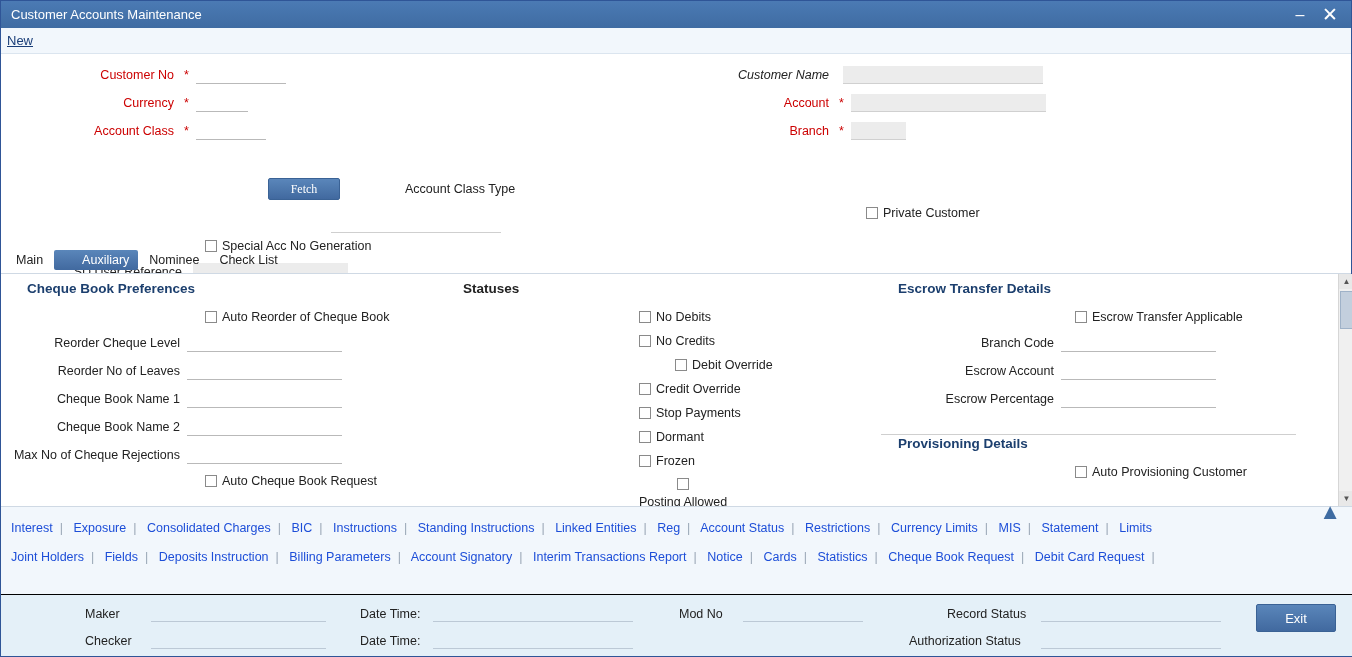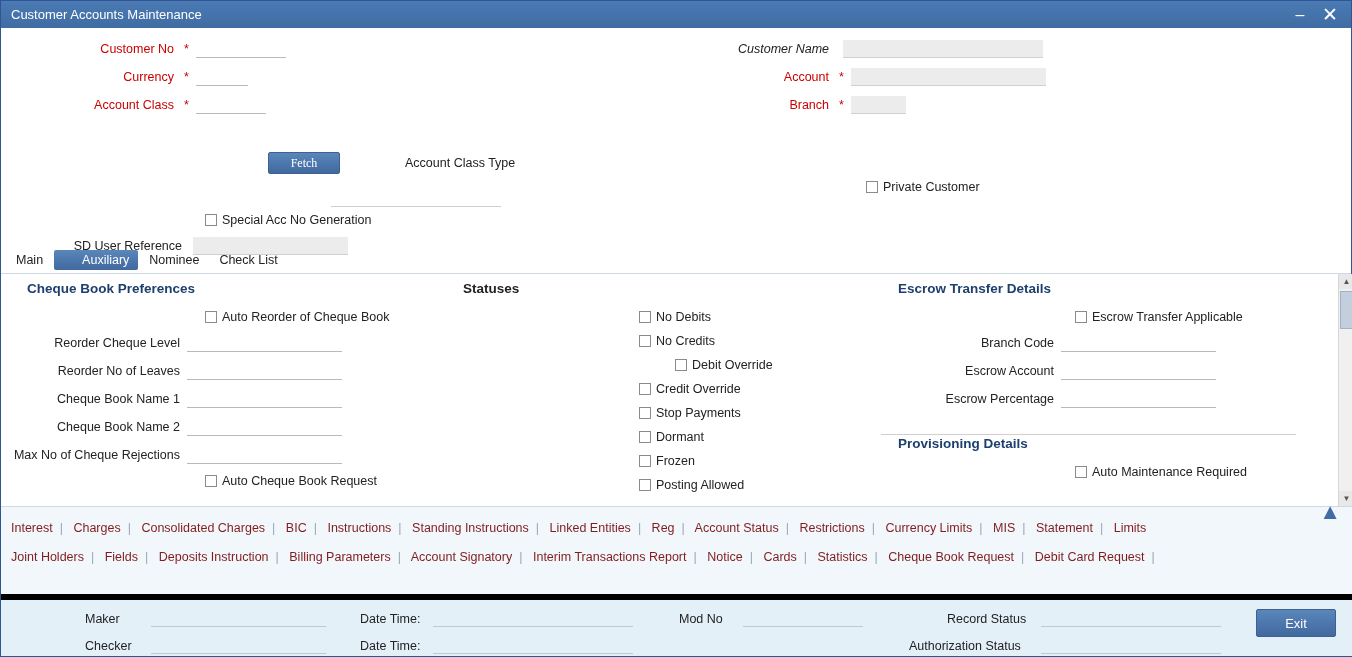--- a/index.html
+++ b/index.html
@@ -163,36 +163,36 @@
   .linkbar {
     position: absolute;
     left: 0; top: 505px;
     width: 1352px; height: 88px;
     background: #f2f7fc;
     border-top: 1px solid #cfd9e4;
     padding: 7px 10px 0 10px;
     line-height: 29px;
     font-size: 12.5px;
   }
-  .lnk { color: #7f1d1d; cursor: pointer; }
+  .lnk { color: #1d4ed8; cursor: pointer; }
   .sep { color: #9aa7b6; padding: 0 7px; }
   .collapse-arrow {
     position: absolute;
     right: 10px; top: 500px;
     color: #3f6ca2;
     font-size: 22px;
     line-height: 1;
   }
   
   .footer {
     position: absolute;
     left: 0; bottom: 0;
     width: 1352px; height: 62px;
     background: #e4f0f8;
-    border-top: 6px solid #000000;
+    border-top: 1px solid #000000;
   }
   .f-lbl { position: absolute; font-size: 12.5px; color: #222; }
   .f-inp {
     position: absolute;
     border: none;
     border-bottom: 1px solid #bcc9d6;
     background: #e4f0f8;
     height: 17px;
     font-size: 12.5px;
     font-family: "Liberation Sans", sans-serif;
@@ -215,20 +215,23 @@
 <body>
 
 <div class="app">
 
   <div class="titlebar">
     <div class="title">Customer Accounts Maintenance</div>
     <div class="win-btn">–</div>
     <div class="win-btn close">✕</div>
   </div>
 
+  <div class="menubar">
+    <span class="new">New</span>
+  </div>
 
   <div class="header-form">
 
     <div class="fld" style="left:60px; top:12px;">
       <span class="lbl req" style="width:120px;">Customer No</span>
         <span class="req-star">*</span>
       <input class="inp" style="width: 90px; margin-left: 7px;" value="">
     </div>
 
     <div class="fld" style="left:60px; top:40px;">
@@ -347,21 +350,21 @@
       <span>Stop Payments</span>
     </label>
     <label class="chk" style="position:absolute; left:638px; top:156px;">
       <span class="box"></span>
       <span>Dormant</span>
     </label>
     <label class="chk" style="position:absolute; left:638px; top:180px;">
       <span class="box"></span>
       <span>Frozen</span>
     </label>
-    <label class="chk" style="position:absolute; left:638px; top:204px;">
+    <label class="chk" style="position:absolute; left:638px; top:204px;flex-direction:column;">
       <span class="box"></span>
       <span>Posting Allowed</span>
     </label>
 
     <div class="sec-title" style="left:897px; top:7px;">Escrow Transfer Details</div>
 
     <label class="chk" style="position:absolute; left:1074px; top:36px;">
       <span class="box"></span>
       <span>Escrow Transfer Applicable</span>
     </label>
@@ -378,39 +381,39 @@
       <span class="lbl" style="width:180px;">Escrow Percentage</span>
       <input class="inp" style="width: 155px;" value="">
     </div>
 
     <div class="hr-line" style="left:880px; top:160px; width:415px;"></div>
 
     <div class="sec-title" style="left:897px; top:162px;">Provisioning Details</div>
 
     <label class="chk" style="position:absolute; left:1074px; top:191px;">
       <span class="box"></span>
-      <span>Auto Maintenance Required</span>
+      <span>Auto Provisioning Customer</span>
     </label>
 
     <div class="fld" style="left:880px; top:215px;margin-top:16px;">
       <span class="lbl" style="width:180px;">Exposure Category</span>
       <input class="inp" style="width: 155px;" value="">
     </div>
 
     <div class="scrollbar">
       <div class="scroll-arrow">▲</div>
       <div class="scroll-thumb"></div>
       <div class="scroll-arrow scroll-down">▼</div>
     </div>
   </div>
 
   <div class="linkbar">
     <div>
       <span class="lnk">Interest</span><span class="sep">|</span>
-      <span class="lnk">Charges</span><span class="sep">|</span>
+      <span class="lnk">Exposure</span><span class="sep">|</span>
       <span class="lnk">Consolidated Charges</span><span class="sep">|</span>
       <span class="lnk">BIC</span><span class="sep">|</span>
       <span class="lnk">Instructions</span><span class="sep">|</span>
       <span class="lnk">Standing Instructions</span><span class="sep">|</span>
       <span class="lnk">Linked Entities</span><span class="sep">|</span>
       <span class="lnk">Reg</span><span class="sep">|</span>
       <span class="lnk">Account Status</span><span class="sep">|</span>
       <span class="lnk">Restrictions</span><span class="sep">|</span>
       <span class="lnk">Currency Limits</span><span class="sep">|</span>
       <span class="lnk">MIS</span><span class="sep">|</span>

